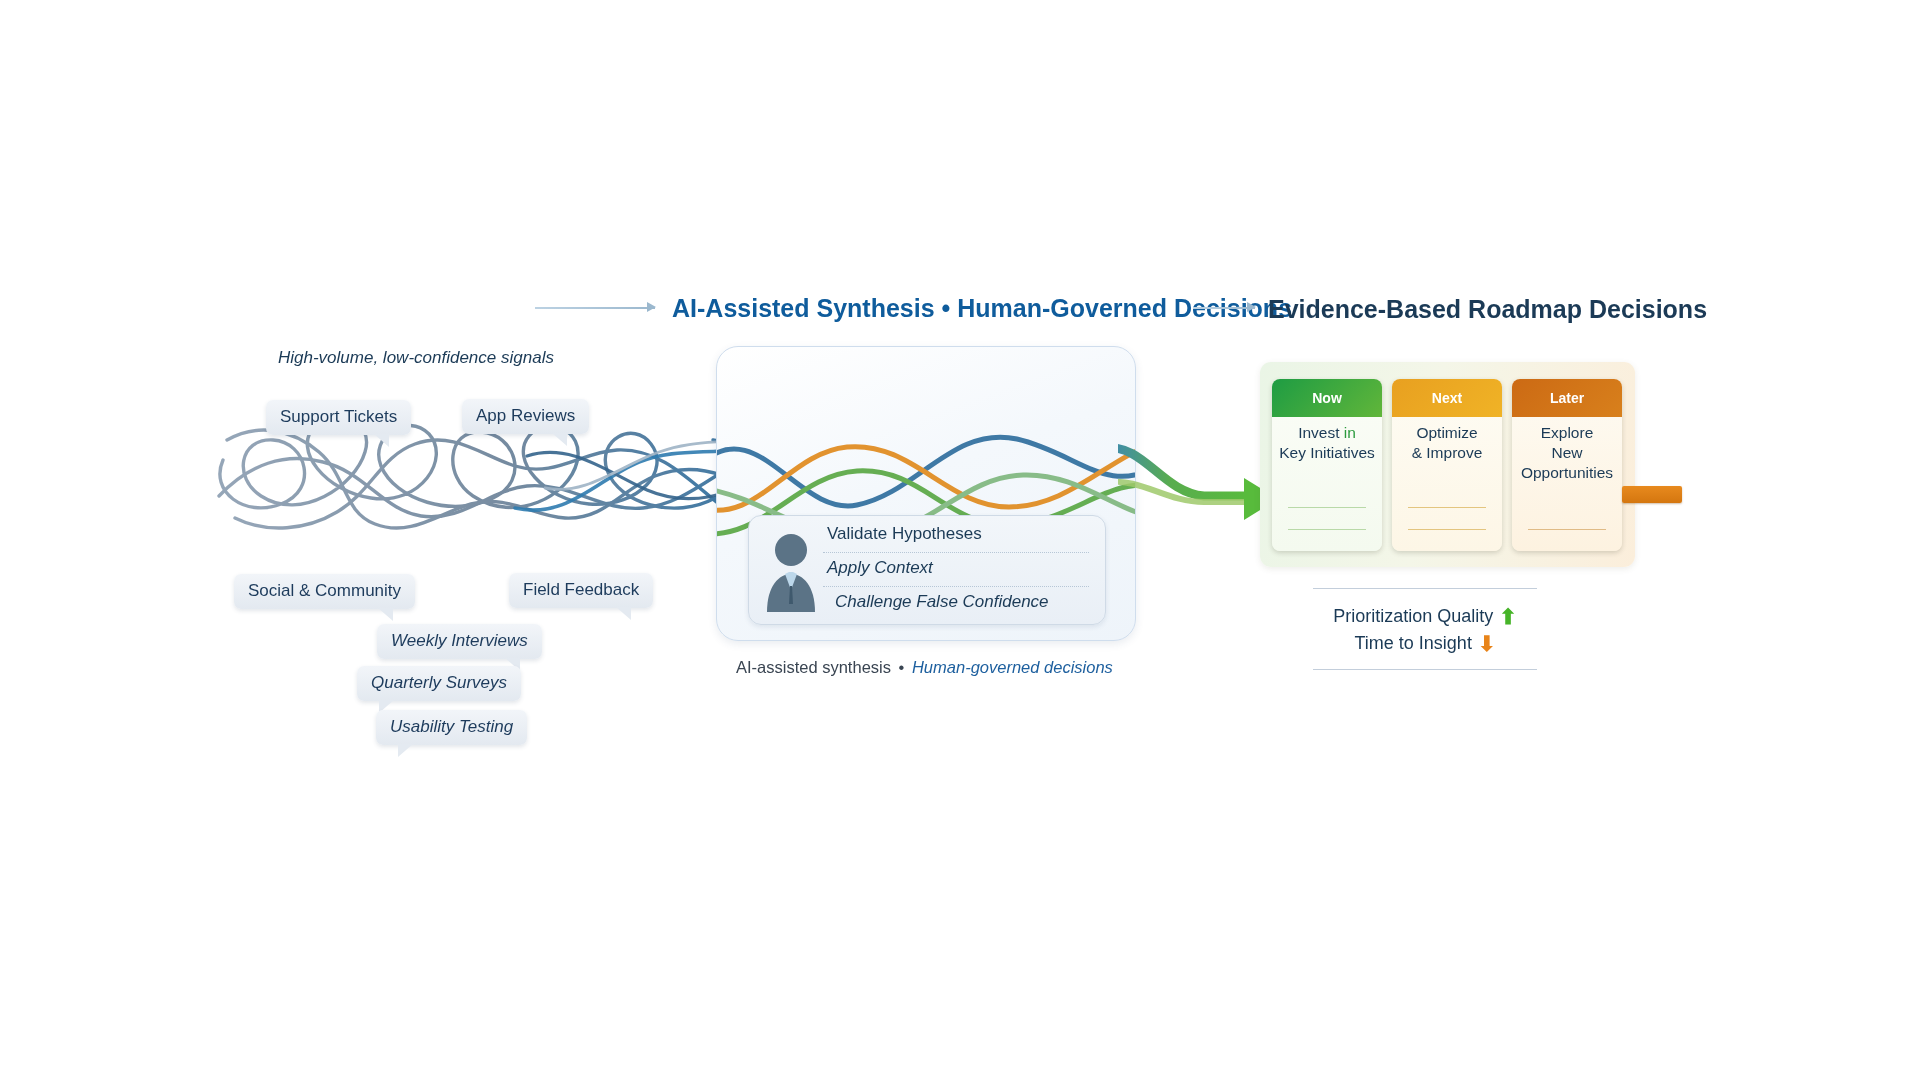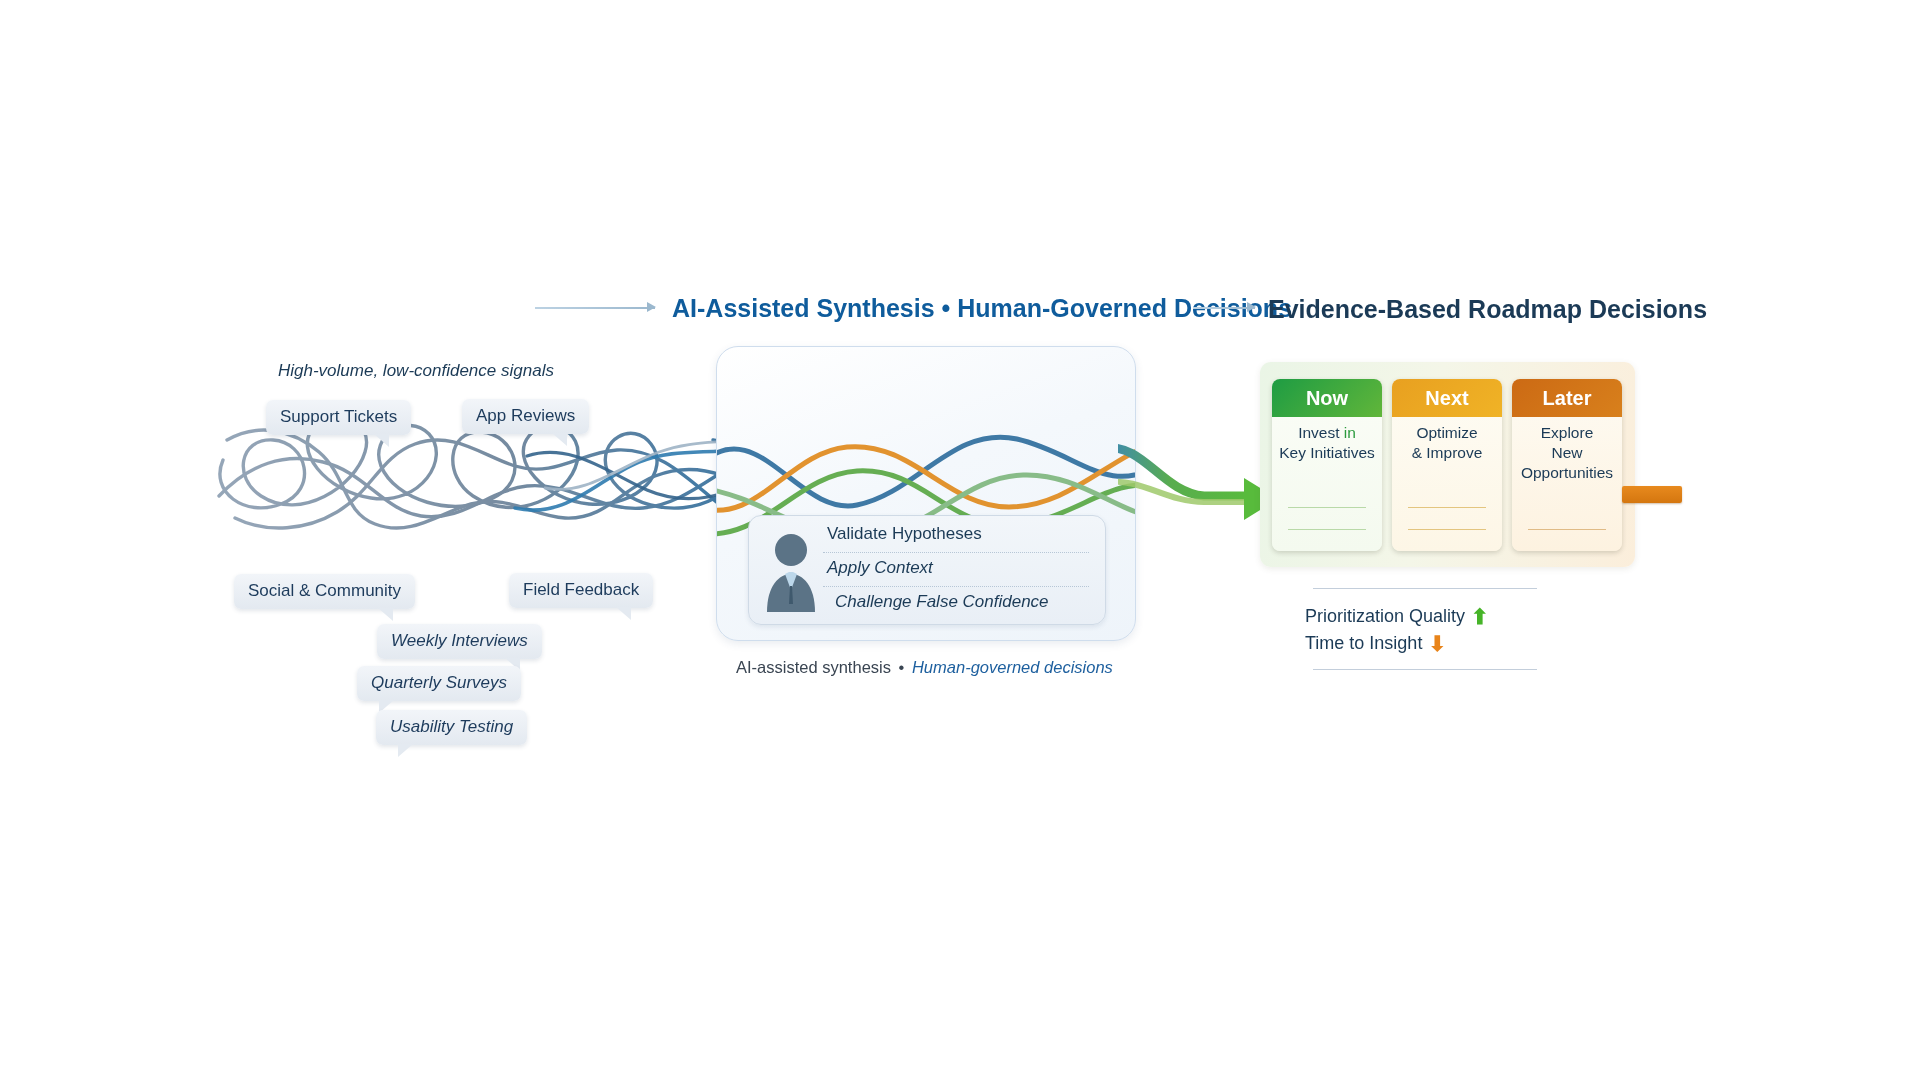--- a/index.html
+++ b/index.html
@@ -7,21 +7,21 @@
        font-family:"Liberation Sans",sans-serif;}
   #stage{position:absolute;left:0;top:0;width:1920px;height:1080px;background:#fff;}
   .abs{position:absolute;}
 
   
   .stage-title{position:absolute;font-weight:bold;color:#1b3a56;white-space:nowrap;}
   #title-1{left:290px;top:290px;font-size:27px;transform:translateY(-50%);color:#173a57;}
   #title-2{left:672px;top:308px;font-size:25px;transform:translateY(-50%);color:#0f5c9c;}
   #title-3{left:1268px;top:309px;font-size:25px;transform:translateY(-50%);color:#1b3a56;}
   #subtitle-1{position:absolute;left:278px;top:348px;font-size:17px;font-style:italic;
-      color:#1b3a56;white-space:nowrap;margin-top:13px;}
+      color:#1b3a56;white-space:nowrap;}
 
   .hdr-arrow{position:absolute;height:14px;top:301px;}
   .hdr-arrow .ln{position:absolute;left:0;top:6px;height:1.6px;width:100%;
       background:linear-gradient(90deg,#bcd2e3,#9bb8ce);}
   .hdr-arrow .hd{position:absolute;right:-1px;top:1px;width:0;height:0;
       border-left:9px solid #9bb8ce;border-top:5px solid transparent;border-bottom:5px solid transparent;}
   #arrow-1{left:535px;width:120px;}
   #arrow-2{left:1193px;width:62px;}
 
   
@@ -88,39 +88,39 @@
   #roadmap-backdrop{position:absolute;left:1260px;top:362px;width:375px;height:205px;
       border-radius:11px;
       background:linear-gradient(100deg,#eaf5e6 0%,#f4f6e8 45%,#fbeedb 100%);
       box-shadow:0 2px 6px rgba(80,80,50,.10);}
   .rm-card{position:absolute;top:379px;width:110px;height:172px;border-radius:8px;
       background:#fdfcf5;box-shadow:0 2px 5px rgba(60,60,40,.20);overflow:hidden;}
   #rm-card-0{left:1272px;background:linear-gradient(180deg,#fbfdf7,#f4faef);}
   #rm-card-1{left:1392px;background:linear-gradient(180deg,#fefcf4,#fdf6e6);}
   #rm-card-2{left:1512px;background:linear-gradient(180deg,#fefbf3,#fdf2e0);}
   .rm-head{position:absolute;left:0;top:0;width:100%;height:38px;color:#fff;
-      font-weight:bold;font-size:20px;display:flex;align-items:center;justify-content:center;}
+      font-weight:bold;font-size:14px;display:flex;align-items:center;justify-content:center;}
   #rm-head-0{background:linear-gradient(135deg,#1e9c43,#61b63a);}
   #rm-head-1{background:linear-gradient(135deg,#e8a020,#f0b326);}
   #rm-head-2{background:linear-gradient(135deg,#cc6a14,#d8801c);}
   .rm-body{position:absolute;left:0;top:44px;width:100%;text-align:center;
       font-size:15.5px;color:#1b3a56;line-height:20px;padding:0 0;box-sizing:border-box;}
   .rm-rule{position:absolute;height:0;left:16px;right:16px;}
   .rm-rule.a{top:128px;} .rm-rule.b{top:150px;}
   #rm-card-0 .rm-rule{border-top:1.4px solid #b9d9a8;}
   #rm-card-1 .rm-rule{border-top:1.4px solid #e3c57f;}
   #rm-card-2 .rm-rule{border-top:1.4px solid #e0bb86;}
   #rm-card-2 .rm-rule.a{top:150px;}
 
   #orange-bar{position:absolute;left:1622px;top:486px;width:60px;height:17px;
       background:linear-gradient(180deg,#e88a1e,#d4760f);border-radius:2px;
       box-shadow:0 1px 2px rgba(120,70,10,.35);}
 
   
-  #metrics{position:absolute;left:1305px;top:588px;width:240px;text-align:left;}
+  #metrics{position:absolute;left:1305px;top:588px;width:240px;text-align:center;}
   .mt-rule{height:0;border-top:1.2px solid #c3cedb;}
   #mt-rule-top{width:224px;margin:0 auto 14px auto;}
   #mt-rule-bot{width:224px;margin:12px auto 0 auto;}
   .mt-row{font-size:18px;color:#1b3a56;white-space:nowrap;line-height:26px;}
   .mt-arrow{font-size:21px;vertical-align:-2px;margin-left:6px;font-weight:bold;}
   .up{color:#46b428;} .down{color:#e8841a;}
 </style>
 </head>
 <body>
 

